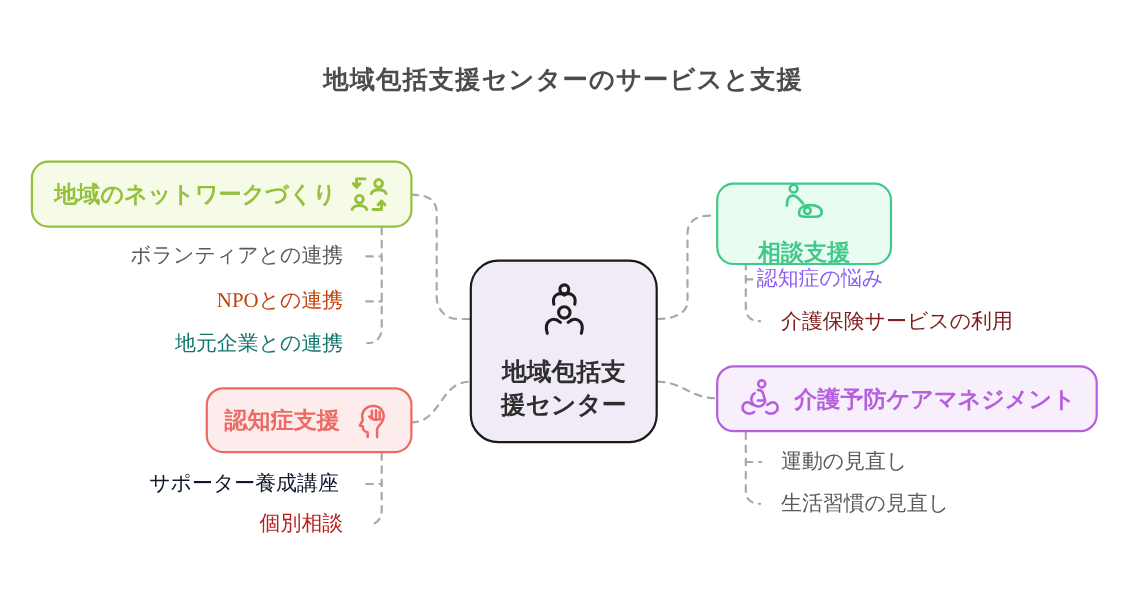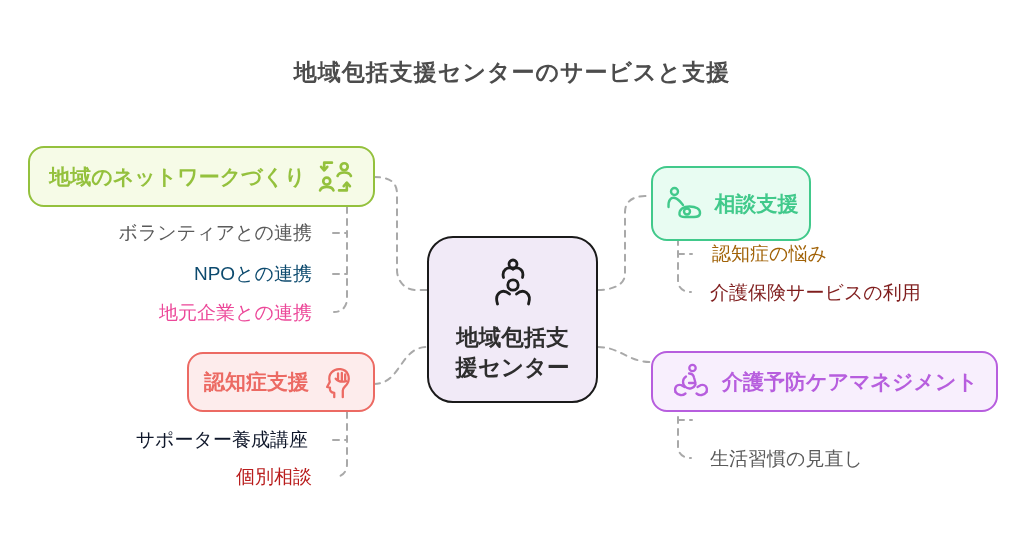--- a/index.html
+++ b/index.html
@@ -1,40 +1,40 @@
 <!DOCTYPE html>
 <html><head>
 <meta charset="utf-8">
 <style>
   * { margin:0; padding:0; box-sizing:border-box; }
   html,body { background:#ffffff; }
   .canvas {
     position:relative; width:1024px; height:546px;
     background:#ffffff; overflow:hidden;
-    font-family:Liberation Sans, sans-serif;
+    font-family:Liberation Serif, serif;
   }
   .title {
     position:absolute; left:0; right:0; top:57px;
     text-align:center; font-size:23px; font-weight:600;
     color:#4c4c4c; letter-spacing:1px;
   }
   .connector-layer { position:absolute; left:0; top:0; }
   .conn { fill:none; stroke:currentColor; stroke-width:2; stroke-dasharray:6 6; stroke-linecap:round; }
   .node {
     position:absolute; display:flex; align-items:center; justify-content:center;
     gap:11px; border:2.5px solid currentColor; border-radius:16px;
     font-weight:600; white-space:nowrap;
   }
   .node .icon { display:flex; align-items:center; }
   .node .icon svg { display:block; }
   .node-label { font-size:21px; }
   .node-network   { left:28px;  top:146px; width:347px; height:61px; }
   .node-dementia  { left:187px; top:352px; width:188px; height:60px; }
-  .node-consult   { left:651px; top:166px; width:160px; height:75px; }
-  .node-prevention{ left:651px; top:351px; width:347px; height:61px; }
+  .node-consult   { left:651px; top:166px; width:160px; height:75px;flex-direction:column; }
+  .node-prevention{ left:651px; top:332px; width:347px; height:61px; }
   .center-node {
     position:absolute; left:427px; top:236px; width:171px; height:167px;
     border:2.5px solid; border-radius:26px;
     display:flex; flex-direction:column; align-items:center; justify-content:center;
   }
   .center-node .icon { margin-bottom:8px; }
   .center-label { font-size:22.5px; line-height:30px; font-weight:600; text-align:center; }
   .item {
     position:absolute; font-size:19px; line-height:26px; white-space:nowrap;
   }
@@ -132,24 +132,25 @@
         <path d="M4.5,30 c-1.5,-5 1.5,-8 5.5,-7 l3.5,2"></path>
         <path d="M4.5,30 c2.5,3.5 7,4 10,1.5"></path>
         <path d="M35.5,30 c1.5,-5 -1.5,-8 -5.5,-7 l-3.5,2"></path>
         <path d="M35.5,30 c-2.5,3.5 -7,4 -10,1.5"></path>
       </svg>
     </span>
     <span class="node-label">介護予防ケアマネジメント</span>
   </div>
 
   <div class="item item-left" style="top: 220px; right: 712px; color: rgb(90, 90, 90);">ボランティアとの連携</div>
-  <div class="item item-left" style="top: 261px; right: 712px; color: #0c4a6e;">NPOとの連携</div>
-  <div class="item item-left" style="top: 300px; right: 712px; color: #ec4899;">地元企業との連携</div>
+  <div class="item item-left" style="top: 261px; right: 712px; color: #c2410c;">NPOとの連携</div>
+  <div class="item item-left" style="top: 300px; right: 712px; color: #0f766e;">地元企業との連携</div>
 
   <div class="item item-left" style="top: 427px; right: 716px; color: #0f172a; text-align: center;">サポーター養成講座</div>
   <div class="item item-left" style="top: 464px; right: 712px; color: #b91c1c;">個別相談</div>
 
-  <div class="item item-right" style="top: 241px; left: 712px; color: #a16207;">認知症の悩み</div>
+  <div class="item item-right" style="top: 241px; left: 688px; color: #8b5cf6;">認知症の悩み</div>
   <div class="item item-right" style="top: 280px; left: 710px; color: #7f1d1d;">介護保険サービスの利用</div>
 
+  <div class="item item-right" style="top: 407px; left: 710px; color: rgb(90, 90, 90);">運動の見直し</div>
   <div class="item item-right" style="top: 446px; left: 710px; color: rgb(90, 90, 90);">生活習慣の見直し</div>
 
 </div>
 
 </body></html>

